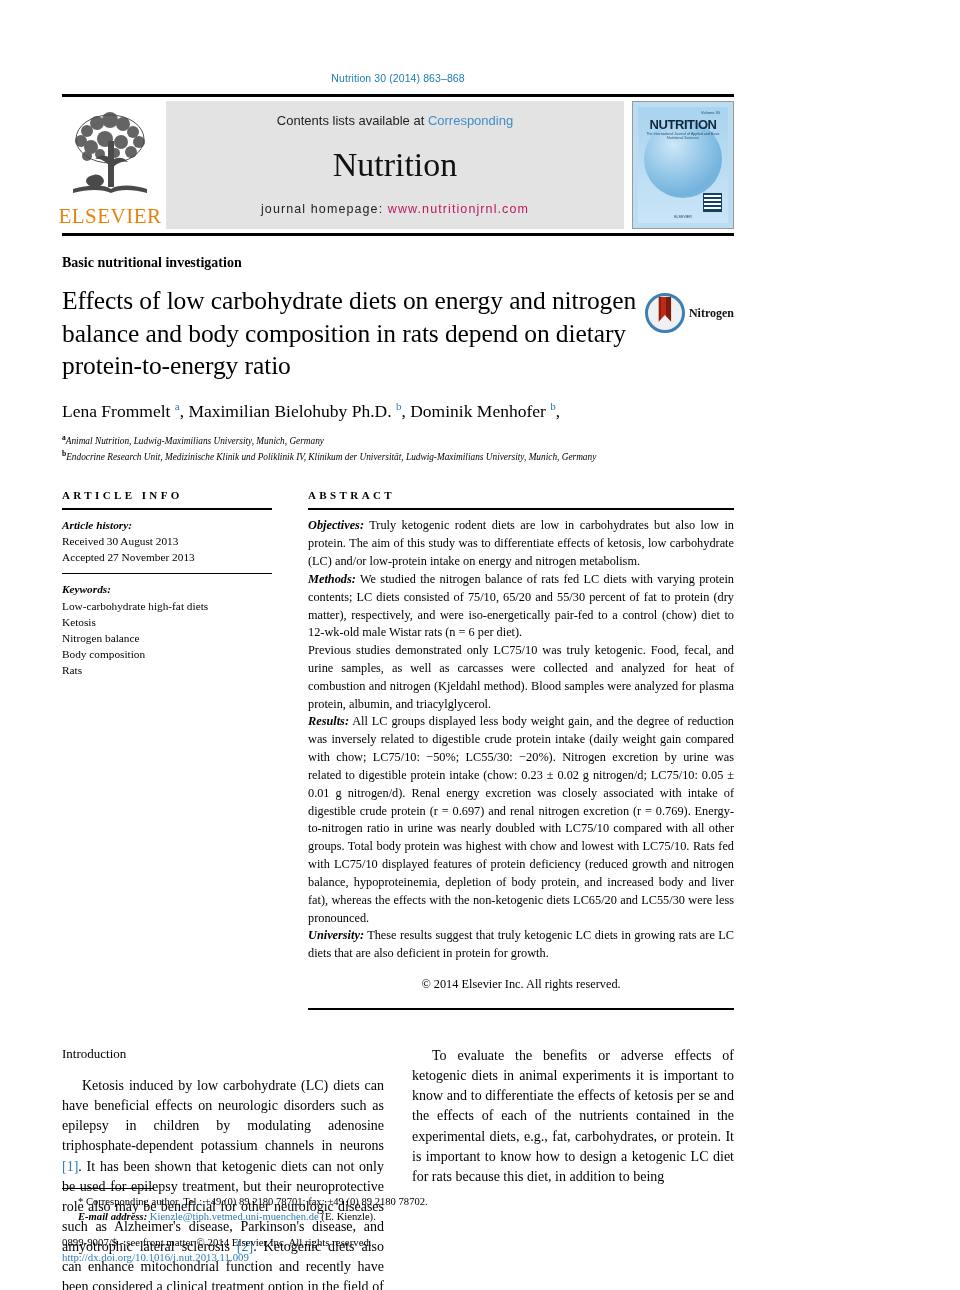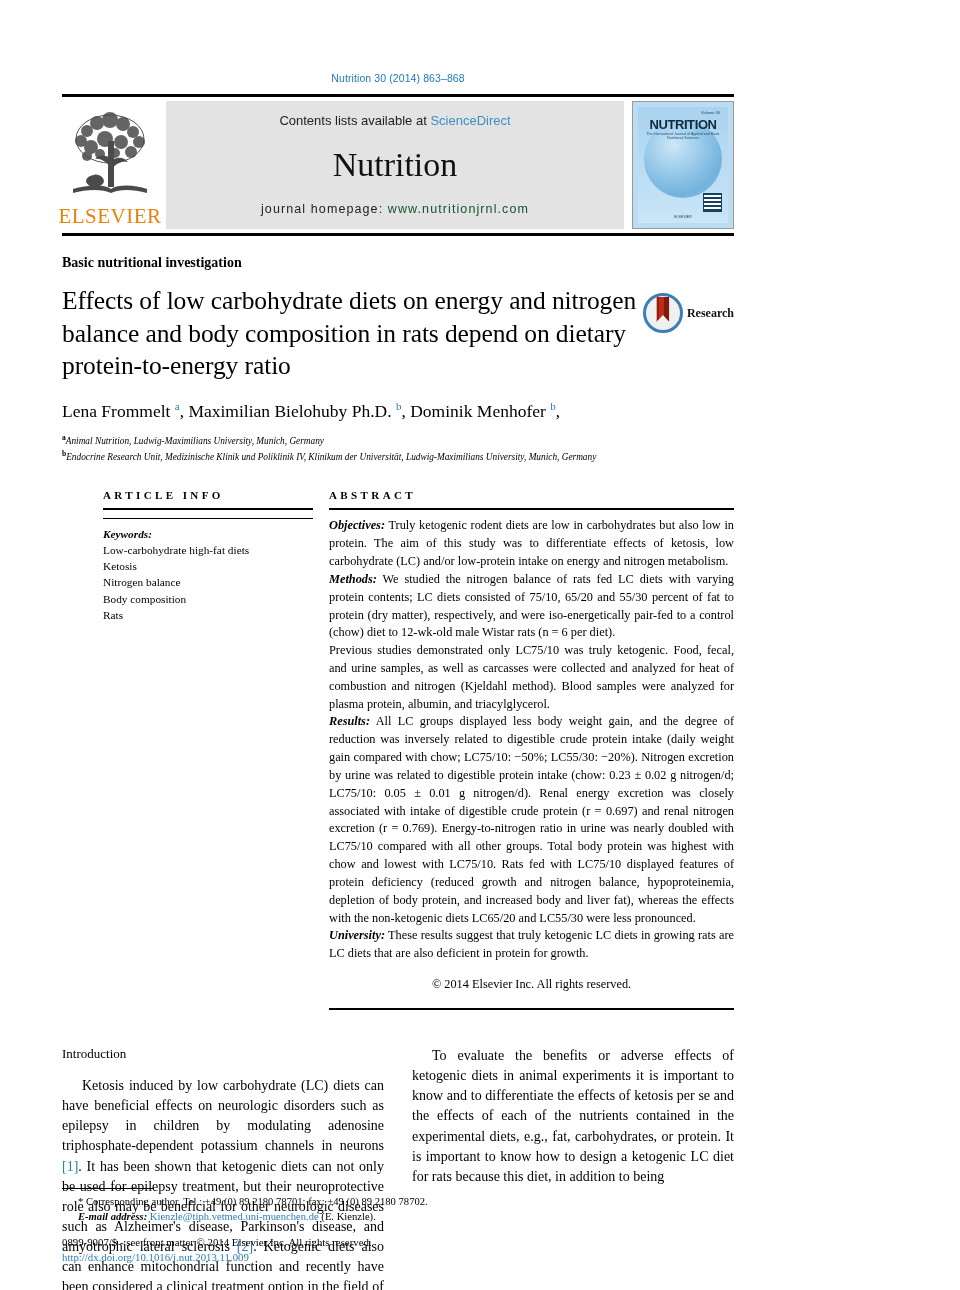--- a/index.html
+++ b/index.html
@@ -90,21 +90,21 @@
     color: #111;
     line-height: 1;
   }
   .homepage-line {
     font-family: "Liberation Sans", sans-serif;
     font-size: 12.5px;
     letter-spacing: 1.1px;
     color: #222;
   }
   .homepage-line .url {
-    color: #14532d;
+    color: #be185d;
   }
   .cover-thumb {
     width: 100px;
     flex: 0 0 100px;
     border: 1px solid #999;
     background: #bcdcf2;
     position: relative;
     overflow: hidden;
   }
   .cover-inner {
@@ -256,22 +256,21 @@
     font-style: normal;
     font-weight: bold;
     font-size: 7.5px;
     vertical-align: super;
   }
 
   
   .info-abstract {
     display: flex;
     margin-top: 25px;
-    gap: 16px;
-    margin-left: 41px;
+    gap: 36px;
   }
   .col-info {
     flex: 0 0 210px;
   }
   .col-abstract {
     flex: 1 1 auto;
   }
   .sec-head {
     font-family: "Liberation Serif", serif;
     font-weight: bold;
@@ -419,21 +418,21 @@
           <path d="M6 80 C20 76 36 75 44 80 C52 75 68 76 80 80 L80 84 C66 80 52 80 44 84 C36 80 20 80 6 84 Z"></path>
           <ellipse cx="28" cy="72" rx="9" ry="6"></ellipse>
           <path d="M22 72 q6 -10 13 -3" fill="none" stroke="#4a4a4a" stroke-width="1.4"></path>
         </g>
       </svg>
       <div class="elsevier-word">ELSEVIER</div>
     </div>
 
     <div class="masthead-center">
       <div class="contents-line">
-        <span>Contents lists available at </span><span class="sd">ScienceDirect</span>
+        <span>Contents lists available at </span><span class="sd">Corresponding</span>
       </div>
       <div class="journal-name">Nutrition</div>
       <div class="homepage-line">
         <span>journal homepage: </span><span class="url">www.nutritionjrnl.com</span>
       </div>
     </div>
 
     <div class="cover-thumb">
       <div class="cover-inner">
         <div class="cover-vol">Volume 30</div>
@@ -445,37 +444,42 @@
       </div>
     </div>
   </div>
 
   <div class="article-type">Basic nutritional investigation</div>
 
   <div class="title-row">
     <h1 class="title">Effects of low carbohydrate diets on energy and nitrogen balance and body composition in rats depend on dietary protein-to-energy ratio</h1>
     <div class="crossmark">
       <div class="crossmark-badge"></div>
-      <div class="crossmark-text">Research</div>
+      <div class="crossmark-text">Nitrogen</div>
     </div>
   </div>
 
   <div class="authors">
     <div>Lena Frommelt <sup>a</sup>, Maximilian Bielohuby Ph.D. <sup>b</sup>, Dominik Menhofer <sup>b</sup>,</div>
   </div>
   <div class="affiliations">
     <div><sup>a</sup><span>Animal Nutrition, Ludwig-Maximilians University, Munich, Germany</span></div>
     <div><sup>b</sup><span>Endocrine Research Unit, Medizinische Klinik und Poliklinik IV, Klinikum der Universität, Ludwig-Maximilians University, Munich, Germany</span></div>
   </div>
 
   <div class="info-abstract">
 
     <div class="col-info">
       <div class="sec-head">ARTICLE INFO</div>
       <div class="rule"></div>
+      <div class="info-block">
+        <div class="lbl">Article history:</div>
+        <div>Received 30 August 2013</div>
+        <div>Accepted 27 November 2013</div>
+      </div>
       <div class="rule-thin"></div>
       <div class="keywords-block">
         <div class="lbl" style="font-style:italic;font-weight:bold;">Keywords:</div>
         <div>Low-carbohydrate high-fat diets</div>
         <div>Ketosis</div>
         <div>Nitrogen balance</div>
         <div>Body composition</div>
         <div>Rats</div>
       </div>
     </div>

